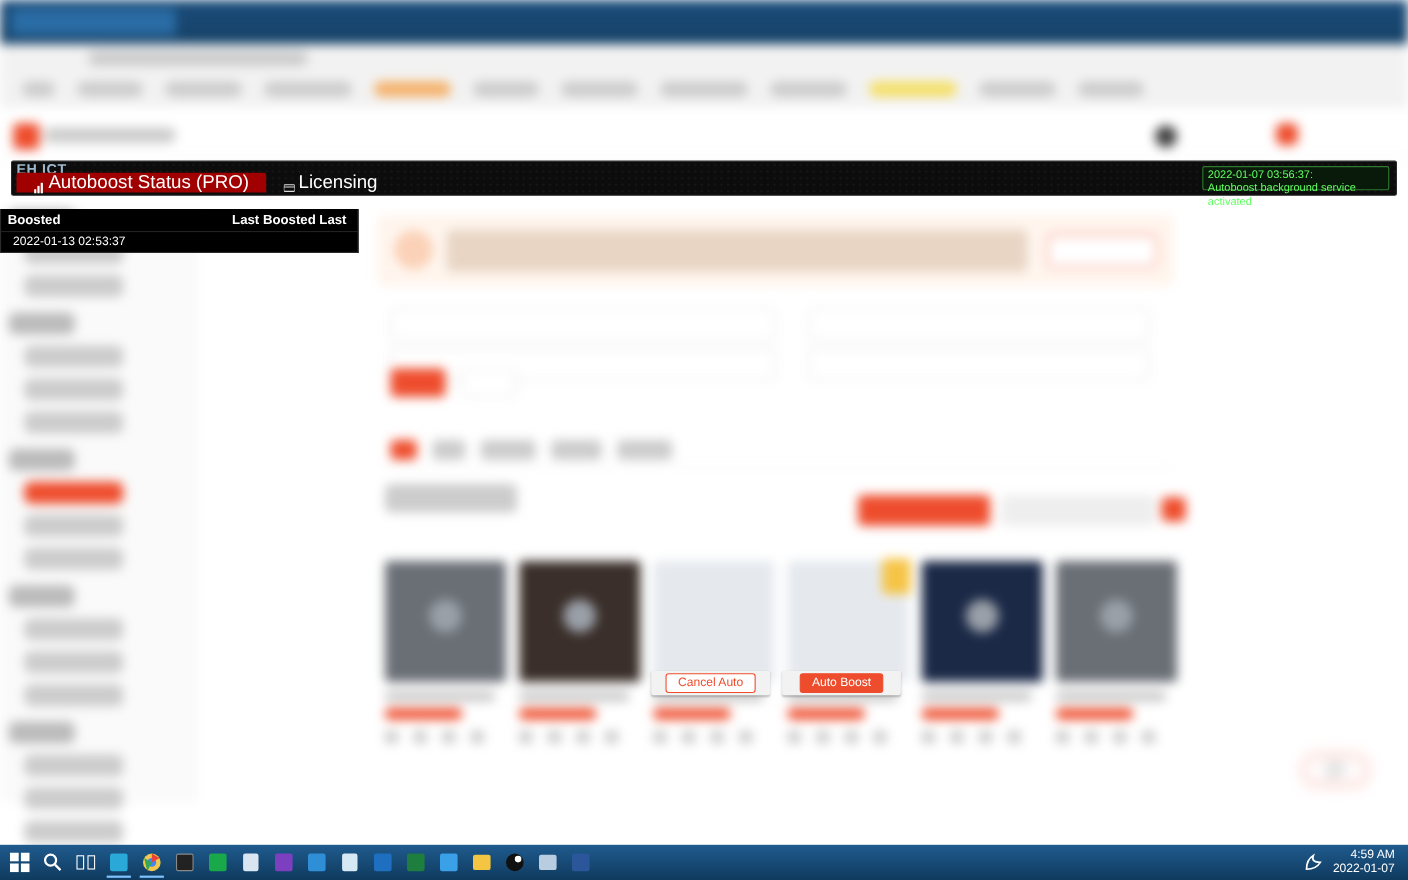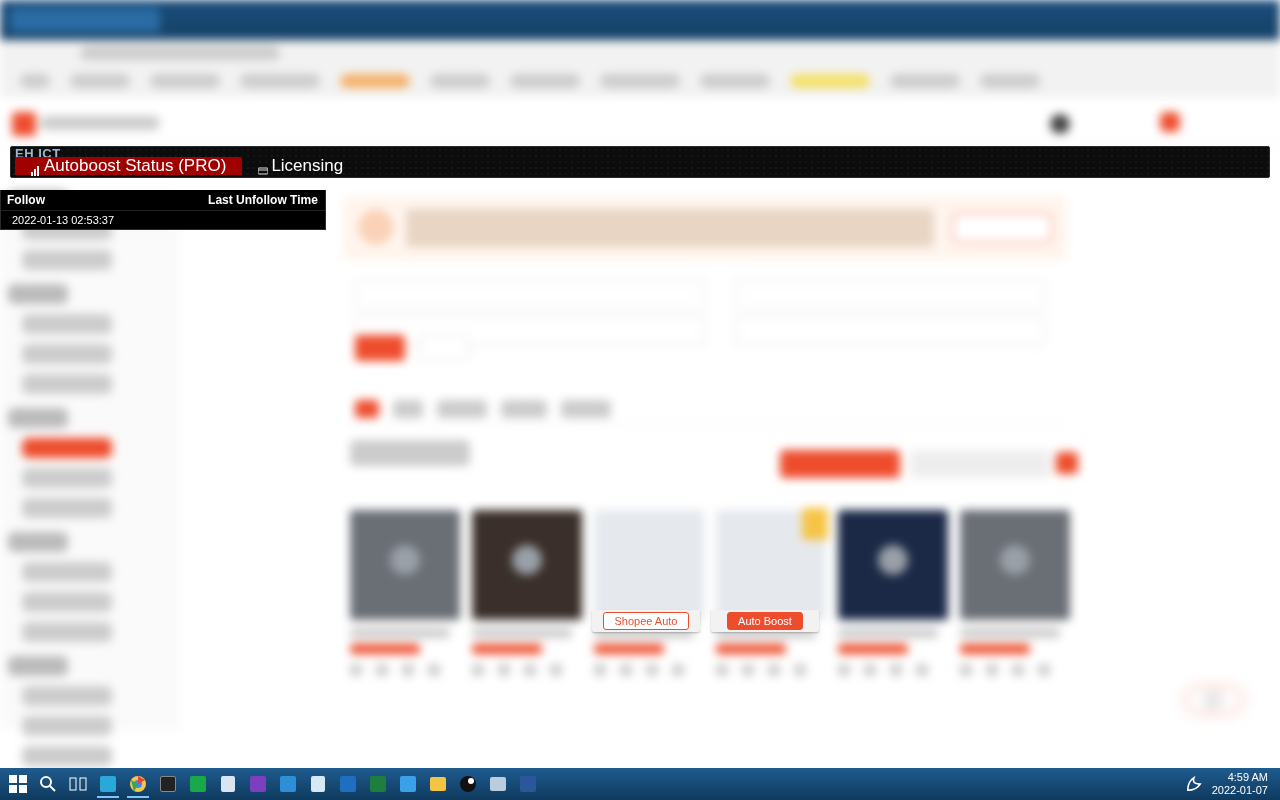--- a/index.html
+++ b/index.html
@@ -290,34 +290,38 @@
       <div class="ext-tab">
         <span class="ic">
           <svg viewBox="0 0 10 10">
               <rect x="0" y="2" width="10" height="6" rx="1" fill="none" stroke="#ddd"></rect>
               <line x1="0" y1="4" x2="10" y2="4" stroke="#ddd"></line>
             </svg>
         </span>
         <span>Licensing</span>
       </div>
     </div>
+    <div class="ext-status">
+      <div>2022-01-07 03:56:37:</div>
+      <div>Autoboost background service activated</div>
+    </div>
   </div>
 
   <div class="ext-panel">
     <div class="ext-panel-row hdr">
-      <div class="col-prod">Follow</div>
-      <div class="col-time">Last Unfollow Time</div>
+      <div class="col-prod">Boosted</div>
+      <div class="col-time">Last Boosted Last</div>
     </div>
     <div class="ext-panel-row">
       <div class="col-time" style="font-size:11px;">2022-01-13 02:53:37</div>
     </div>
   </div>
 
   <div class="overlay-btn cancel">
-    <button>Shopee Auto</button>
+    <button>Cancel Auto</button>
   </div>
   <div class="overlay-btn auto">
     <button>Auto Boost</button>
   </div>
 </div>
 
 <div class="taskbar">
   <div class="tb-icon">
     <svg viewBox="0 0 18 18">
         <rect x="0" y="0" width="8" height="8" fill="#fff"></rect>

